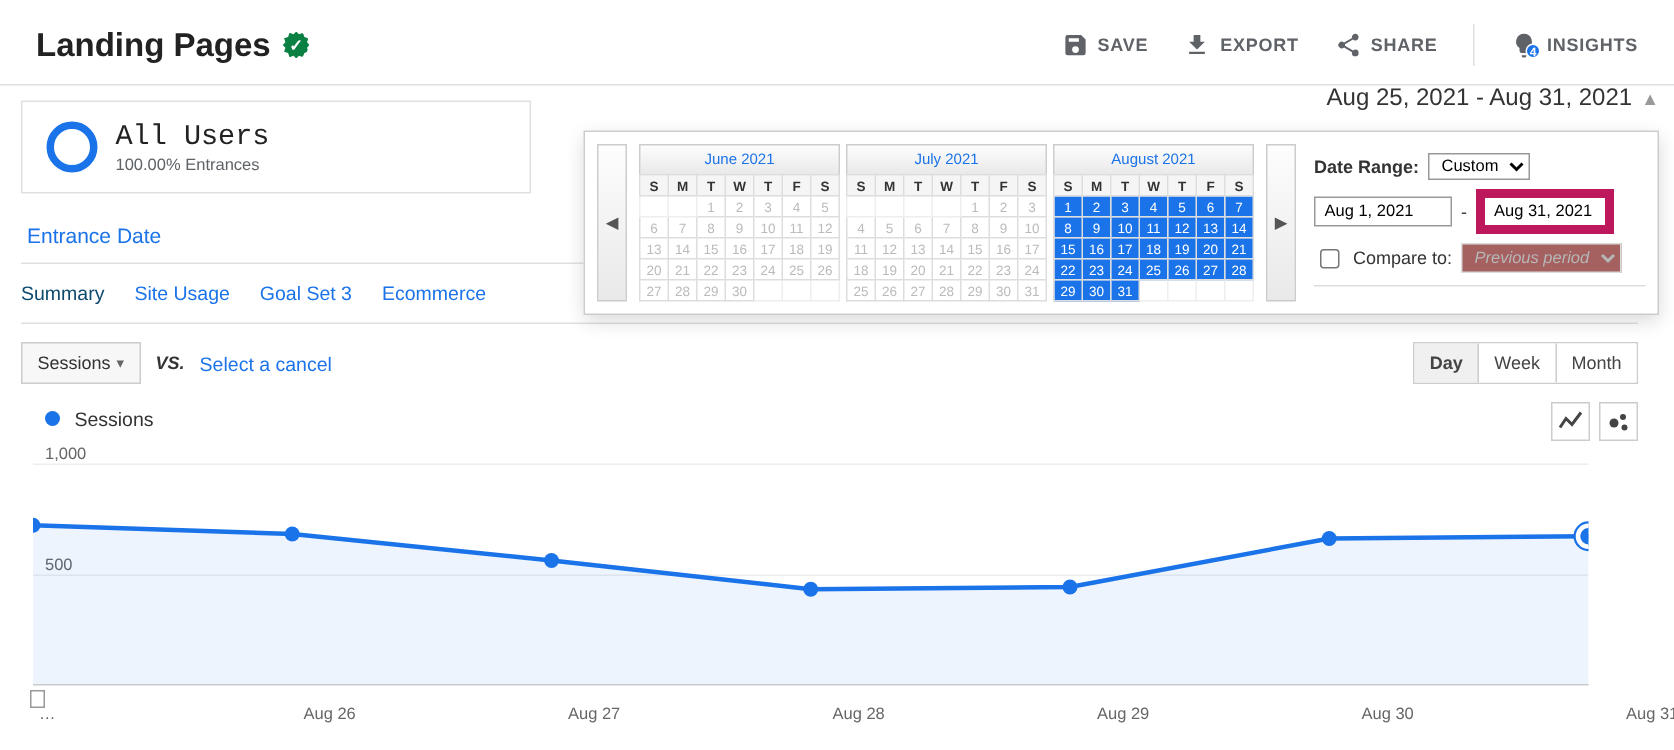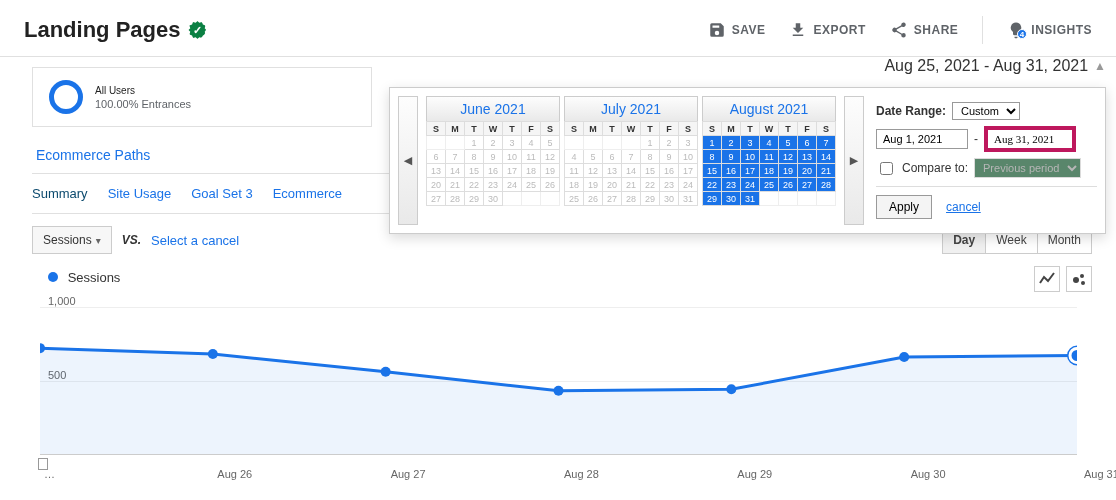--- a/index.html
+++ b/index.html
@@ -59,38 +59,38 @@
   }
   .insights-badge {
     width: 10px; height: 10px; background:#1a73e8; border-radius:50%;
     color:#fff; font-size:8px; display:flex; align-items:center; justify-content:center;
     position:absolute; margin-left:10px; margin-top:8px;
     border:1px solid #fff;
   }
   .insights-wrap { position: relative; display:flex; align-items:center; gap:6px;}
 
   
-  .body-area { position: relative; padding: 10px 24px 0 32px; }
+  .body-area { position: relative; padding: 10px 24px 0 14px; }
 
   
   .segment-card {
     border: 1px solid #e0e0e0;
     padding: 12px 16px;
     width: 340px;
     display: flex;
     align-items: center;
     gap: 12px;
     background: #fff;
   }
   .segment-circle {
     width: 34px; height: 34px;
     border: 5px solid #1a73e8;
     border-radius: 50%;
   }
-  .segment-title { font-size: 10px; color:#222; }
+  .segment-title { font-size: 19px; color:#222;font-family:Liberation Mono, monospace; }
   .segment-sub { font-size: 11px; color:#5f6368; margin-top:2px; }
 
   
   .tabs-row {
     margin-top: 10px;
     display: flex;
     gap: 16px;
     font-size: 14px;
     border-bottom: 1px solid #e0e0e0;
   }
@@ -194,21 +194,21 @@
     font-size:11px; color:#555;
     cursor:pointer;
   }
   .cal-months { display:flex; gap:4px; }
   .cal {
     font-size:10px;
     text-align:center;
   }
   .cal .month-name {
     background: linear-gradient(#fdfdfd,#e9e9e9);
-    font-size:14px; color:#1a73e8;
+    font-size:10px; color:#1a73e8;
     padding:4px 0;
     border:1px solid #ccc;
     border-bottom:none;
   }
   .cal table { border-collapse:collapse; }
   .cal th, .cal td {
     width:19px; height:14px;
     border:1px solid #ddd;
     font-size:9px;
     color:#999;
@@ -230,26 +230,25 @@
   .dr-select {
     border:1px solid #999; font-size:11px; padding:1px 4px;
     background:#fff;
   }
   .dr-input {
     border:1px solid #999; font-size:11px; padding:3px 6px;
     width:92px;
     background:#fff;
   }
   .dr-input.active {
-    border:4px solid #be185d;
-    font-family:Liberation Serif, serif;
+    border:6px solid #be185d;
   }
   .dr-compare {
-    border:1px solid #ccc; background:#14532d; color:#999;
-    font-size:11px; padding:2px 4px;
+    border:1px solid #ccc; background:#7f1d1d; color:#999;
+    font-size:11px; padding:2px 4px;font-style:italic;
   }
   .apply-btn {
     border:1px solid #999; background:#f4f4f4;
     padding:4px 12px; font-size:12px; cursor:pointer;
   }
   .cancel-link { color:#1a73e8; text-decoration:underline; cursor:pointer; margin-left:8px; }
 
   .chart-right-icons {
     position:absolute; right:0; top:0;
     display:flex; gap:6px;
@@ -534,29 +533,25 @@
         <input class="dr-input active" value="Aug 31, 2021" style="">
       </div>
       <div class="dr-row">
         <input type="checkbox" style="">
         <span>Compare to:</span>
         <select class="dr-compare" disabled="">
           <option>Previous period</option>
         </select>
       </div>
       <div style="border-top:1px solid #ddd; margin:8px 0;"></div>
-      <div class="dr-row">
-        <button class="apply-btn">Apply</button>
-        <span class="cancel-link">cancel</span>
-      </div>
     </div>
   </div>
 
   <div class="tabs-row">
-    <div class="tab">Ecommerce Paths</div>
+    <div class="tab">Entrance Date</div>
   </div>
 
   <div class="subnav">
     <span class="first">Summary</span>
     <span>Site Usage</span>
     <span>Goal Set 3</span>
     <span>Ecommerce</span>
   </div>
 
   <div class="metric-row">

